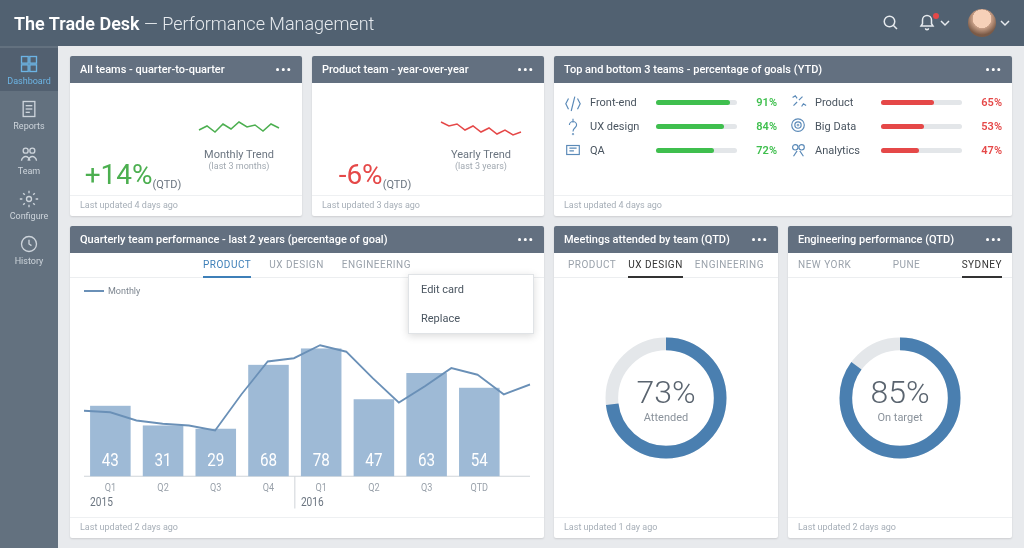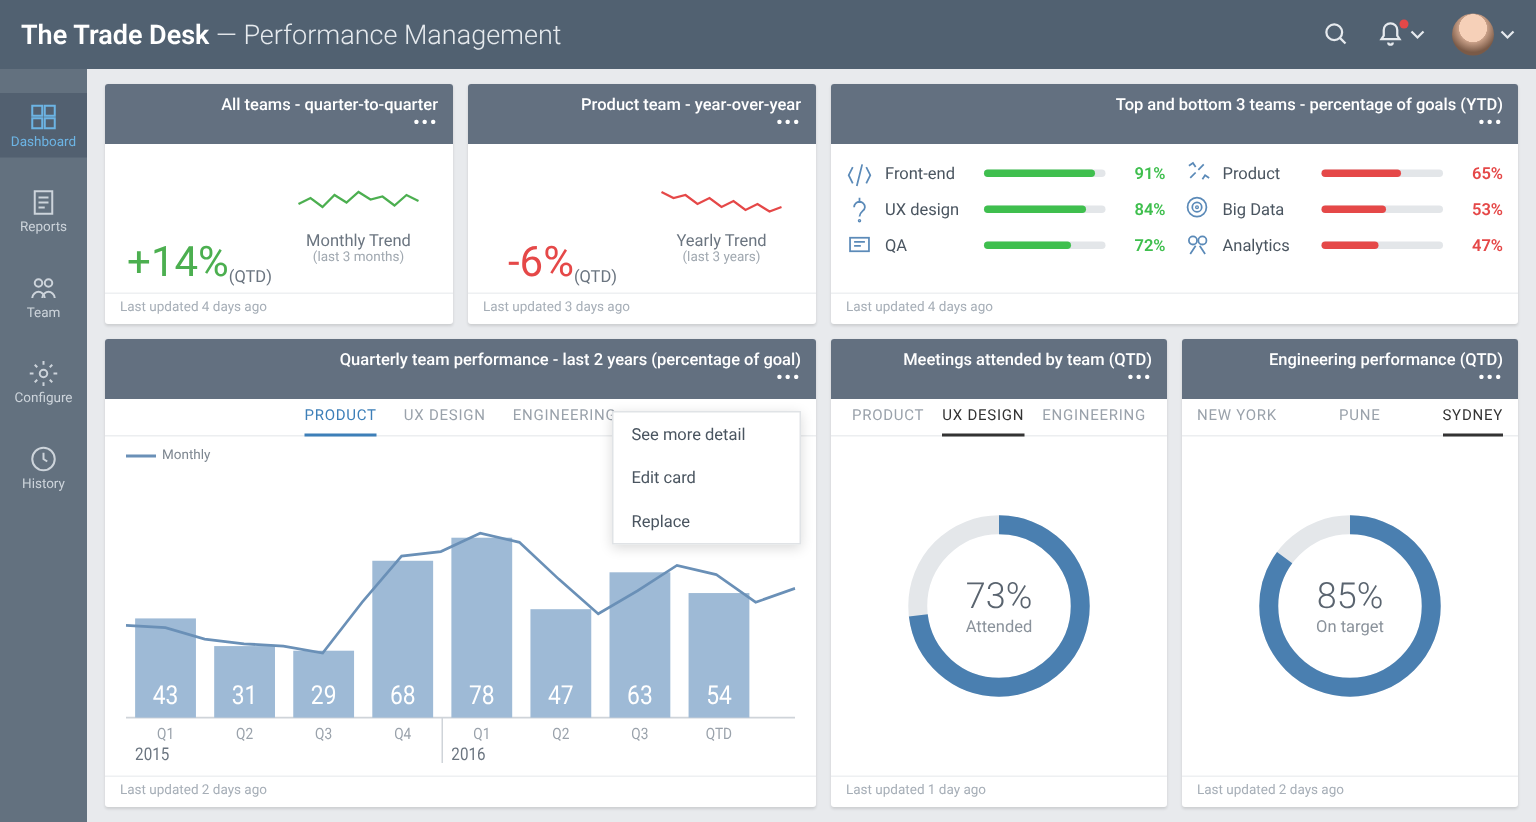--- a/index.html
+++ b/index.html
@@ -5,27 +5,27 @@
   * { box-sizing: border-box; margin: 0; padding: 0; font-family: -apple-system, "Segoe UI", Roboto, sans-serif; }
   body { width: 1024px; height: 548px; overflow: hidden; background: #e8eaed; }
   .header { height: 46px; background: #516171; display: flex; align-items: center; padding: 0 14px; color: #e6eaee; }
   .brand { font-size: 18px; font-weight: 300; }
   .brand b { font-weight: 600; color: #fff; }
   .header-right { margin-left: auto; display: flex; align-items: center; gap: 18px; }
   .header-right .ic { color: #e6eaee; display: flex; align-items: center; cursor: pointer; }
   .avatar { width: 28px; height: 28px; border-radius: 50%; background: radial-gradient(circle at 50% 35%, #f6d0b8 40%, #c9a088 41%, #7a5a47 70%); }
   .chev { width: 10px; height: 10px; margin-left: 4px; }
   .layout { display: flex; height: calc(100% - 46px); }
-  .sidebar { width: 58px; background: #63717f; display: flex; flex-direction: column; align-items: center; padding-top: 16px; gap: 14px; }
+  .sidebar { width: 58px; background: #63717f; display: flex; flex-direction: column; align-items: center; padding-top: 2px; gap: 2px; }
   .nav-item { width: 100%; text-align: center; padding: 6px 0 5px; color: #cdd4db; font-size: 9px; cursor: pointer; }
   .nav-item.active { background: #526070; color: #6cb4e4; }
   .nav-item .nic { display: block; margin: 0 auto 2px; }
   .main { flex: 1; padding: 10px 12px; display: grid; grid-template-columns: 232px 232px 1fr; grid-template-rows: 160px 1fr; gap: 10px; }
   .card { background: #fff; border-radius: 2px; box-shadow: 0 1px 2px rgba(0,0,0,.12); display: flex; flex-direction: column; overflow: hidden; position: relative; }
-  .card-head { background: #637080; color: #fff; font-size: 11px; padding: 7px 10px; display: flex; align-items: flex-end; font-weight: 500; flex-direction: column; }
+  .card-head { background: #637080; color: #fff; font-size: 11px; padding: 7px 10px; display: flex; align-items: flex-end; font-weight: 500; }
   .dots { margin-left: auto; letter-spacing: 1px; cursor: pointer; font-size: 13px; line-height: 1; }
   .card-body { flex: 1; padding: 8px 10px 4px; }
   .card-foot { font-size: 9px; color: #a6aeb7; padding: 4px 10px 6px; border-top: 1px solid #eef0f2; margin-top: auto; }
   .kpi-split { display: flex; height: 100%; }
   .kpi-left { flex: 1; display: flex; flex-direction: row; align-items: flex-end; justify-content: center; }
   .kpi-right { flex: 1; display: flex; flex-direction: column; align-items: center; justify-content: center; }
   .kpi-val { font-size: 28px; font-weight: 400; }
   .kpi-sub { font-size: 11px; color: #6b7580; margin-top: 6px; }
   .kpi-note { font-size: 9px; color: #a0a8b0; }
   .pos { color: #4caf50; }
@@ -43,21 +43,21 @@
   .tab.active { color: #3d7fb8; border-bottom: 2px solid #3d7fb8; margin-bottom: -1px; }
   .tab.active2 { color: #333; border-bottom: 2px solid #333; margin-bottom: -1px; }
   .legend { font-size: 9px; color: #7d8690; display: flex; align-items: center; gap: 4px; margin: 6px 0 4px 4px; }
   .legend .line { width: 20px; height: 2px; background: #6a90b7; }
   .chart { flex: 1; position: relative; margin: 0 4px 2px; }
   .menu { position: absolute; right: 10px; top: 48px; width: 126px; background: #fff; border: 1px solid #e0e3e6; box-shadow: 0 2px 8px rgba(0,0,0,.15); z-index: 10; font-size: 11px; }
   .menu div { padding: 8px 12px; color: #4a5560; cursor: pointer; }
   .donut-wrap { display: flex; flex-direction: column; align-items: center; justify-content: center; flex: 1; }
   .donut { position: relative; width: 130px; height: 130px; }
   .donut-label { position: absolute; left: 0; right: 0; top: 50%; transform: translateY(-50%); text-align: center; }
-  .donut-val { font-size: 24px; color: #5a646f; font-weight: 300; }
+  .donut-val { font-size: 32px; color: #5a646f; font-weight: 300; }
   .donut-sub { font-size: 11px; color: #8a929b; }
   svg { overflow: visible; }
   .red-dot { position: absolute; top: -1px; right: 11px; width: 6px; height: 6px; border-radius: 50%; background: #e54848; }
 </style>
 </head>
 <body>
 
 <div class="header">
   <div class="brand">
     <b>The Trade Desk</b><span> — </span><span>Performance Management</span>
@@ -297,21 +297,20 @@
               <text x="390" y="134" text-anchor="middle" fill="#fff" font-size="15" font-weight="400">54</text>
               <text x="390" y="154" text-anchor="middle" fill="#9aa2ab" font-size="9">QTD</text>
               <polyline points="0,89.19999999999999 25.88235294117647,90.52 51.76470588235294,97.12 77.64705882352942,99.75999999999999 103.52941176470588,101.08 129.41176470588235,105.03999999999999 155.29411764705884,76 181.1764705882353,49.60000000000001 207.05882352941177,46.96000000000001 232.94117647058823,36.39999999999999 258.8235294117647,41.67999999999999 284.70588235294116,62.8 310.5882352941177,82.6 336.47058823529414,69.39999999999999 362.3529411764706,54.879999999999995 388.2352941176471,60.16 414.11764705882354,76 440,68.08" fill="none" stroke="#6a90b7" stroke-width="1.6"></polyline>
               <text x="6" y="166" fill="#6b7580" font-size="10">2015</text>
               <text x="214" y="166" fill="#6b7580" font-size="10">2016</text>
               <line x1="208" y1="142" x2="208" y2="168" stroke="#cfd4d9"></line>
             </svg></div>
       </div>
       <div class="card-foot">Last updated 2 days ago</div>
       <div class="menu">
-        <div>See more detail</div>
         <div>Edit card</div>
         <div>Replace</div>
       </div>
     </div>
 
     <div style="grid-column:3; grid-row:2; display:grid; grid-template-columns:1fr 1fr; gap:10px">
       <div class="card">
         <div class="card-head">
             <span>Meetings attended by team (QTD)</span>
             <span class="dots">•••</span>

